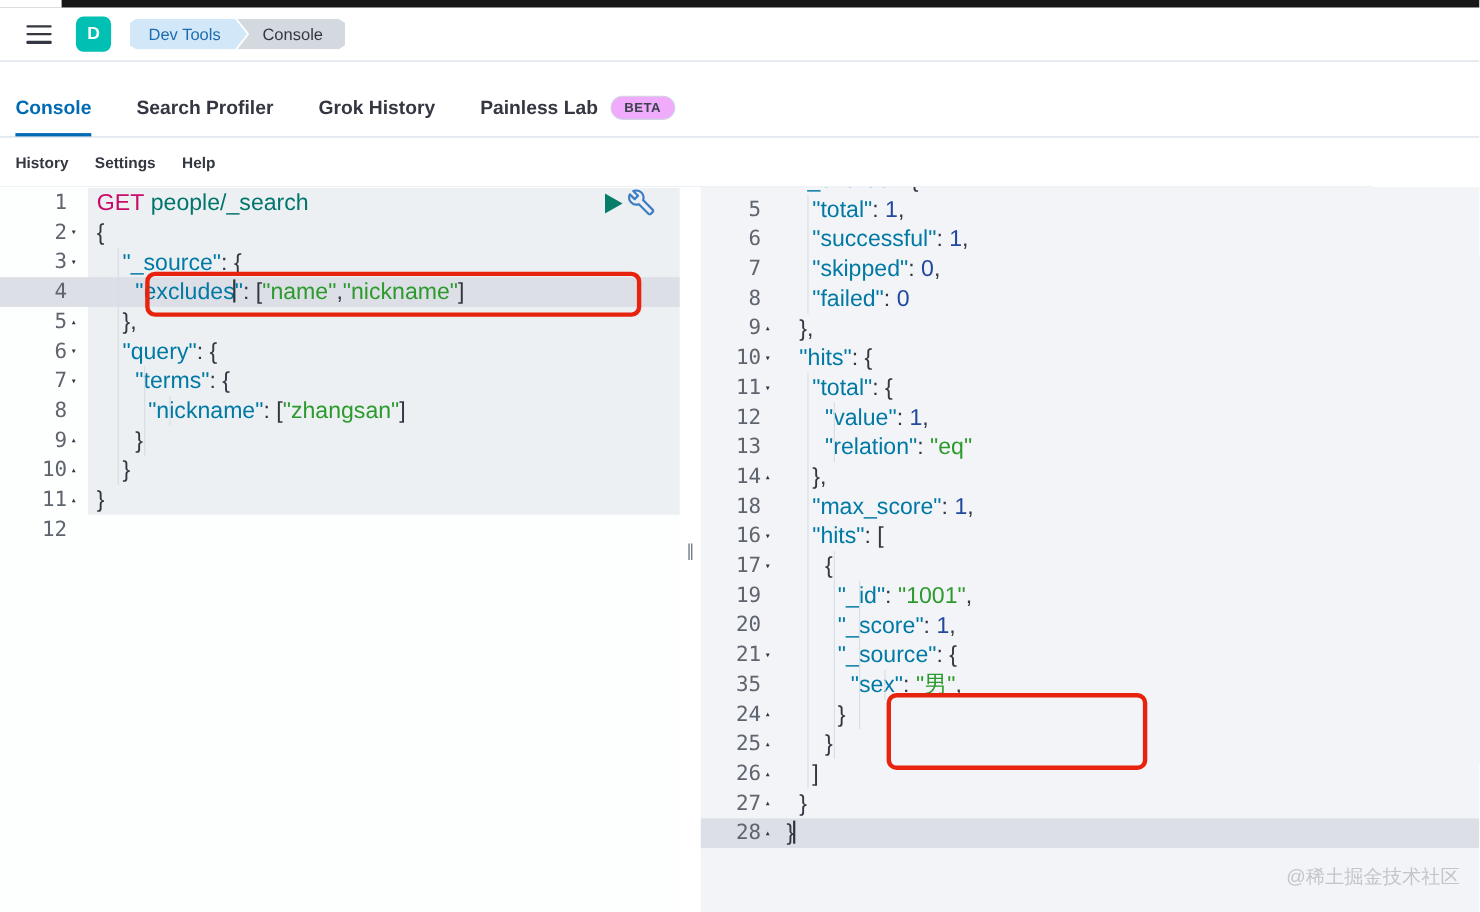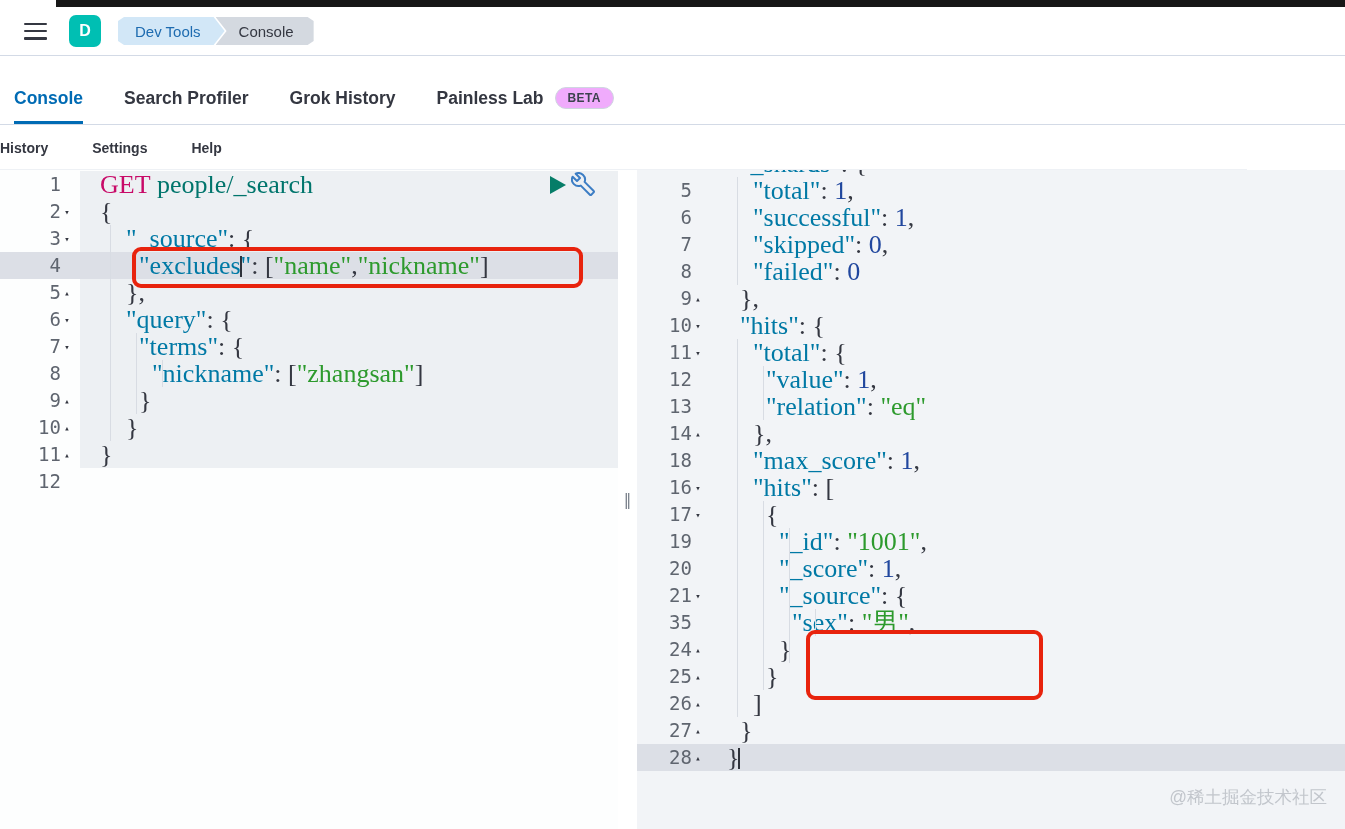--- a/index.html
+++ b/index.html
@@ -31,42 +31,42 @@
   .tabsrow { left:0; top:74px; width:1345px; height:51px; border-bottom:1px solid #d3dae6;
     display:flex; align-items:flex-end; padding-left:14px; gap:41px; background:#fff; }
   .tab { font-size:17.5px; font-weight:700; color:#343741; padding-bottom:15px;
     display:flex; align-items:center; cursor:pointer; }
   .tab.active { color:var(--c-accent); border-bottom:3px solid var(--c-accent); padding-bottom:12px; }
   .beta-badge { margin-left:11px; border:1.5px solid #cfd6e0; background:#f0abfc; color:#3c434e;
     border-radius:14px; padding:3px 12px; font-size:12px; font-weight:700; letter-spacing:.4px; }
 
   
   .menurow { left:0; top:126px; width:1247px; height:44px; display:flex; align-items:center;
-    gap:44px; background:#fff; border-bottom:1px solid #eef1f5; }
+    padding-left:14px; gap:24px; background:#fff; border-bottom:1px solid #eef1f5; }
   .menuitem { font-size:14px; font-weight:700; color:#343741; cursor:pointer; }
 
   
   .panel { top:170px; bottom:0; overflow:hidden; }
   .panel.request { left:0; width:618px; background:#fdfefe; }
   .panel.response { left:637px; width:708px; background:#f2f4f7; }
   .req-block { position:absolute; left:80px; right:0; top:1px; height:297px; background:#edf0f3; }
   .rows { position:relative; padding-top:1px; }
   .response .rows { margin-top:-21px; }
 
   .crow { height:27px; display:flex; position:relative; }
   .crow.hl { background:#dcdfe6; }
   .gut { flex:0 0 auto; display:flex; justify-content:flex-end; align-items:center;
     font-family:"DejaVu Sans Mono", monospace; font-size:19px; color:#5f656f; }
   .request .gut { width:80px; padding-right:7px; }
   .response .gut { width:70px; padding-right:3px; }
   .lnum { line-height:27px; }
   .fold { width:12px; font-size:9px; color:#343741; text-align:center; cursor:pointer; }
   .code { position:relative; flex:1 1 auto; white-space:pre;
-    font-family:Liberation Serif, serif; font-size:26px; line-height:27px;
-    color:var(--c-punct); padding-left:20px; }
+    font-family:Liberation Sans, sans-serif; font-size:21px; line-height:27px;
+    color:var(--c-punct); padding-left:8px; }
   .guide { position:absolute; top:0; bottom:0; width:1px; background:#d8dce3; }
   .tok-m { color:var(--c-method); font-weight:500; }
   .tok-u { color:var(--c-url); }
   .tok-k { color:var(--c-key); }
   .tok-s { color:var(--c-string); }
   .tok-n { color:var(--c-number); }
   .tok-p { color:var(--c-punct); }
   .caret { display:inline-block; width:2px; height:21px; background:#2e323a;
     vertical-align:middle; margin:0 -1px 3px -1px; }
 

